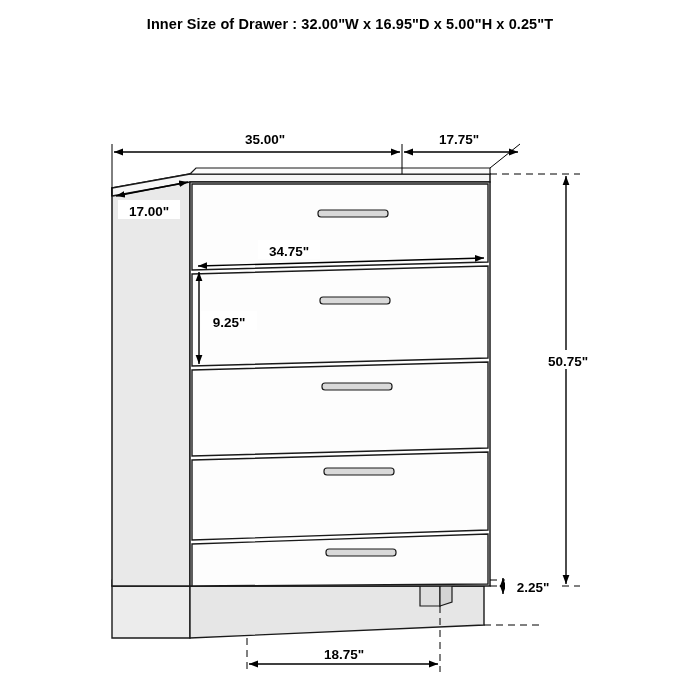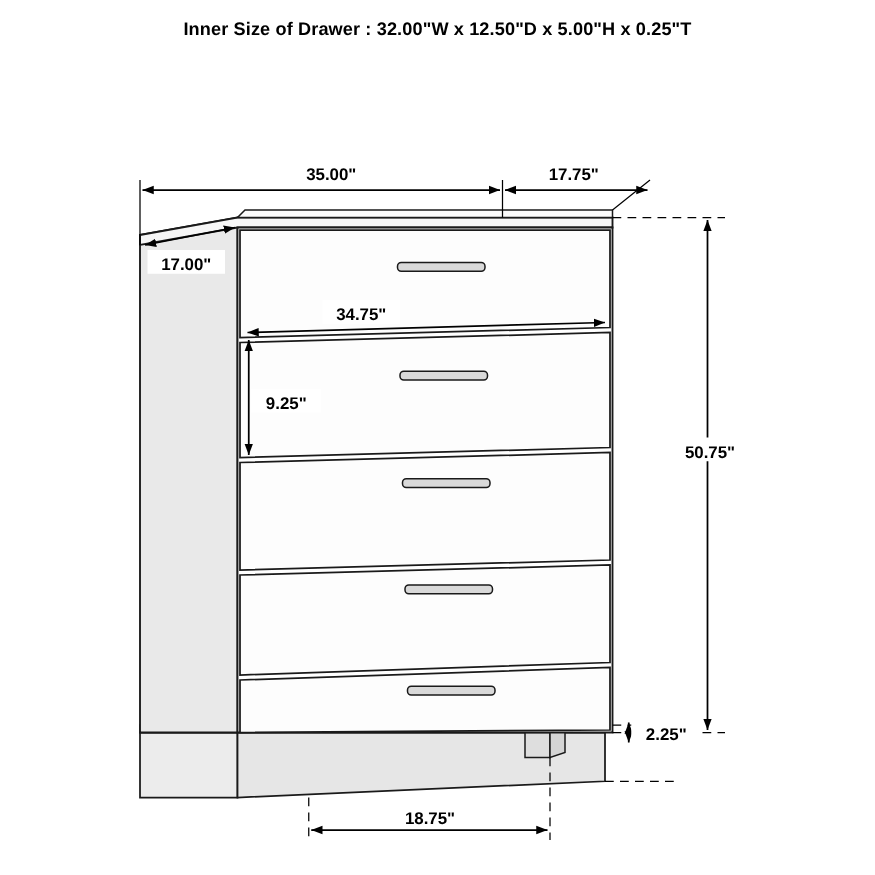--- a/index.html
+++ b/index.html
@@ -41,21 +41,21 @@
     font-size: 13.5px;
     font-weight: bold;
     fill: #000000;
   }
 </style>
 </head>
 <body>
 
 <div class="stage">
 
-  <div class="title">Inner Size of Drawer : 32.00"W x 12.50"D x 5.00"H x 0.25"T</div>
+  <div class="title">Inner Size of Drawer : 32.00"W x 16.95"D x 5.00"H x 0.25"T</div>
 
   <svg width="700" height="700" viewBox="0 0 700 700">
     <defs>
       <marker id="arrL" markerWidth="10" markerHeight="8" refX="9" refY="4" orient="auto" markerUnits="userSpaceOnUse">
         <path d="M9,4 L0,0.6 L0,7.4 Z" fill="#000"></path>
       </marker>
       <marker id="arrR" markerWidth="10" markerHeight="8" refX="1" refY="4" orient="auto" markerUnits="userSpaceOnUse">
         <path d="M1,4 L10,0.6 L10,7.4 Z" fill="#000"></path>
       </marker>
     </defs>

